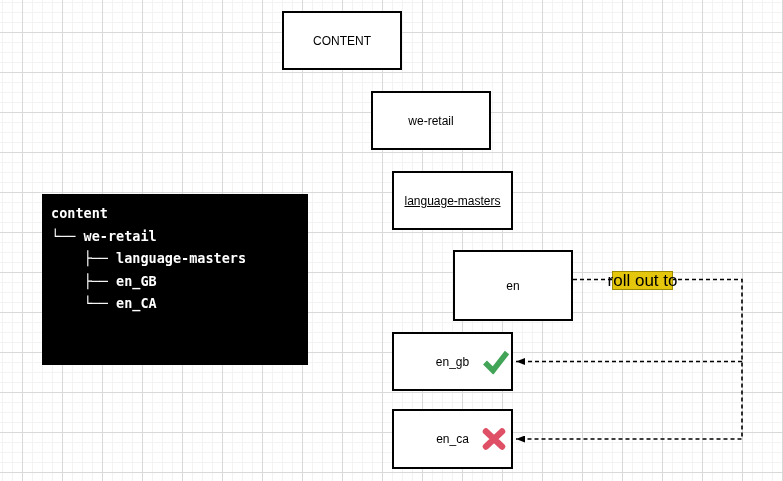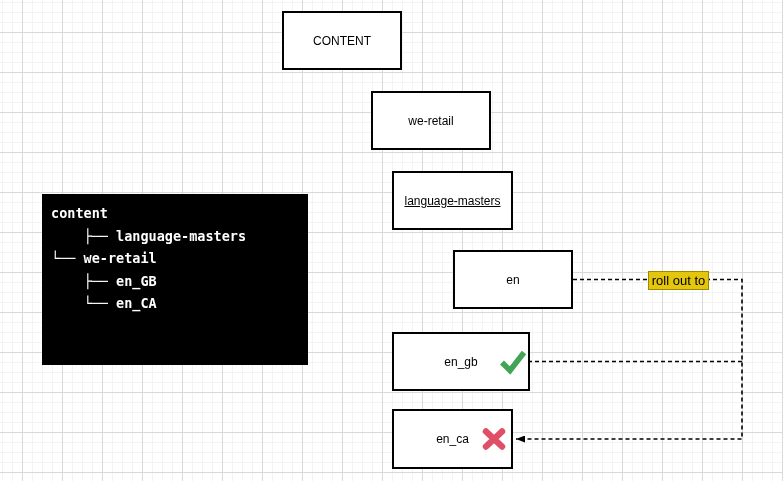--- a/index.html
+++ b/index.html
@@ -52,24 +52,23 @@
   .edge-label {
     position: absolute;
     box-sizing: border-box;
     left: 612px; top: 271px;
     width: 61px; height: 19px;
     background: #e4c60d;
     border: 1px solid #9c8a00;
     display: flex;
     align-items: center;
     justify-content: center;
-    font-size: 13px;
+    font-size: 17px;
     color: #000000;
     white-space: nowrap;
-    margin-left: 36px;
   }
   .terminal {
     position: absolute;
     box-sizing: border-box;
     left: 42px; top: 194px;
     width: 266px; height: 171px;
     background: #000000;
     color: #ffffff;
     padding: 8px 0 0 9px;
     font-family: "DejaVu Sans Mono", monospace;
@@ -102,25 +101,25 @@
   </div>
 
   <div class="node" style="left:343px; top:91px; width:120px; height:59px;margin-left:28px;">
     <span>we-retail</span>
   </div>
 
   <div class="node" style="left:392px; top:171px; width:121px; height:59px;text-decoration:underline;">
     <span>language-masters</span>
   </div>
 
-  <div class="node" style="left:453px; top:250px; width:120px; height:59px;">
+  <div class="node" style="left:453px; top:250px; width:120px; height:71px;">
     <span>en</span>
   </div>
 
-  <div class="node" style="left:392px; top:332px; width:138px; height:59px;">
+  <div class="node" style="left:392px; top:332px; width:121px; height:59px;">
     <span>en_gb</span>
     <span class="icon-slot" style="right:1px;">
       <svg width="28" height="25" viewBox="0 0 28 25">
         <path d="M3 13 L11 21 L25 3" fill="none" stroke="#42a456" stroke-width="5.5" stroke-linejoin="miter"></path>
       </svg>
     </span>
   </div>
 
   <div class="node" style="left:392px; top:409px; width:121px; height:60px;">
     <span>en_ca</span>
@@ -128,19 +127,19 @@
       <svg width="24" height="23" viewBox="0 0 24 23">
         <path d="M4 4 L20 19 M20 4 L4 19" fill="none" stroke="#df4f66" stroke-width="6.5" stroke-linecap="round"></path>
       </svg>
     </span>
   </div>
 
   <div class="edge-label">roll out to</div>
 
   <div class="terminal">
     <div class="tree-line">content</div>
+    <div class="tree-line">└── we-retail</div>
     <div class="tree-line">    ├── language-masters</div>
-    <div class="tree-line">└── we-retail</div>
     <div class="tree-line">    ├── en_GB</div>
     <div class="tree-line">    └── en_CA</div>
   </div>
 
 </div>
 
 </body></html>

